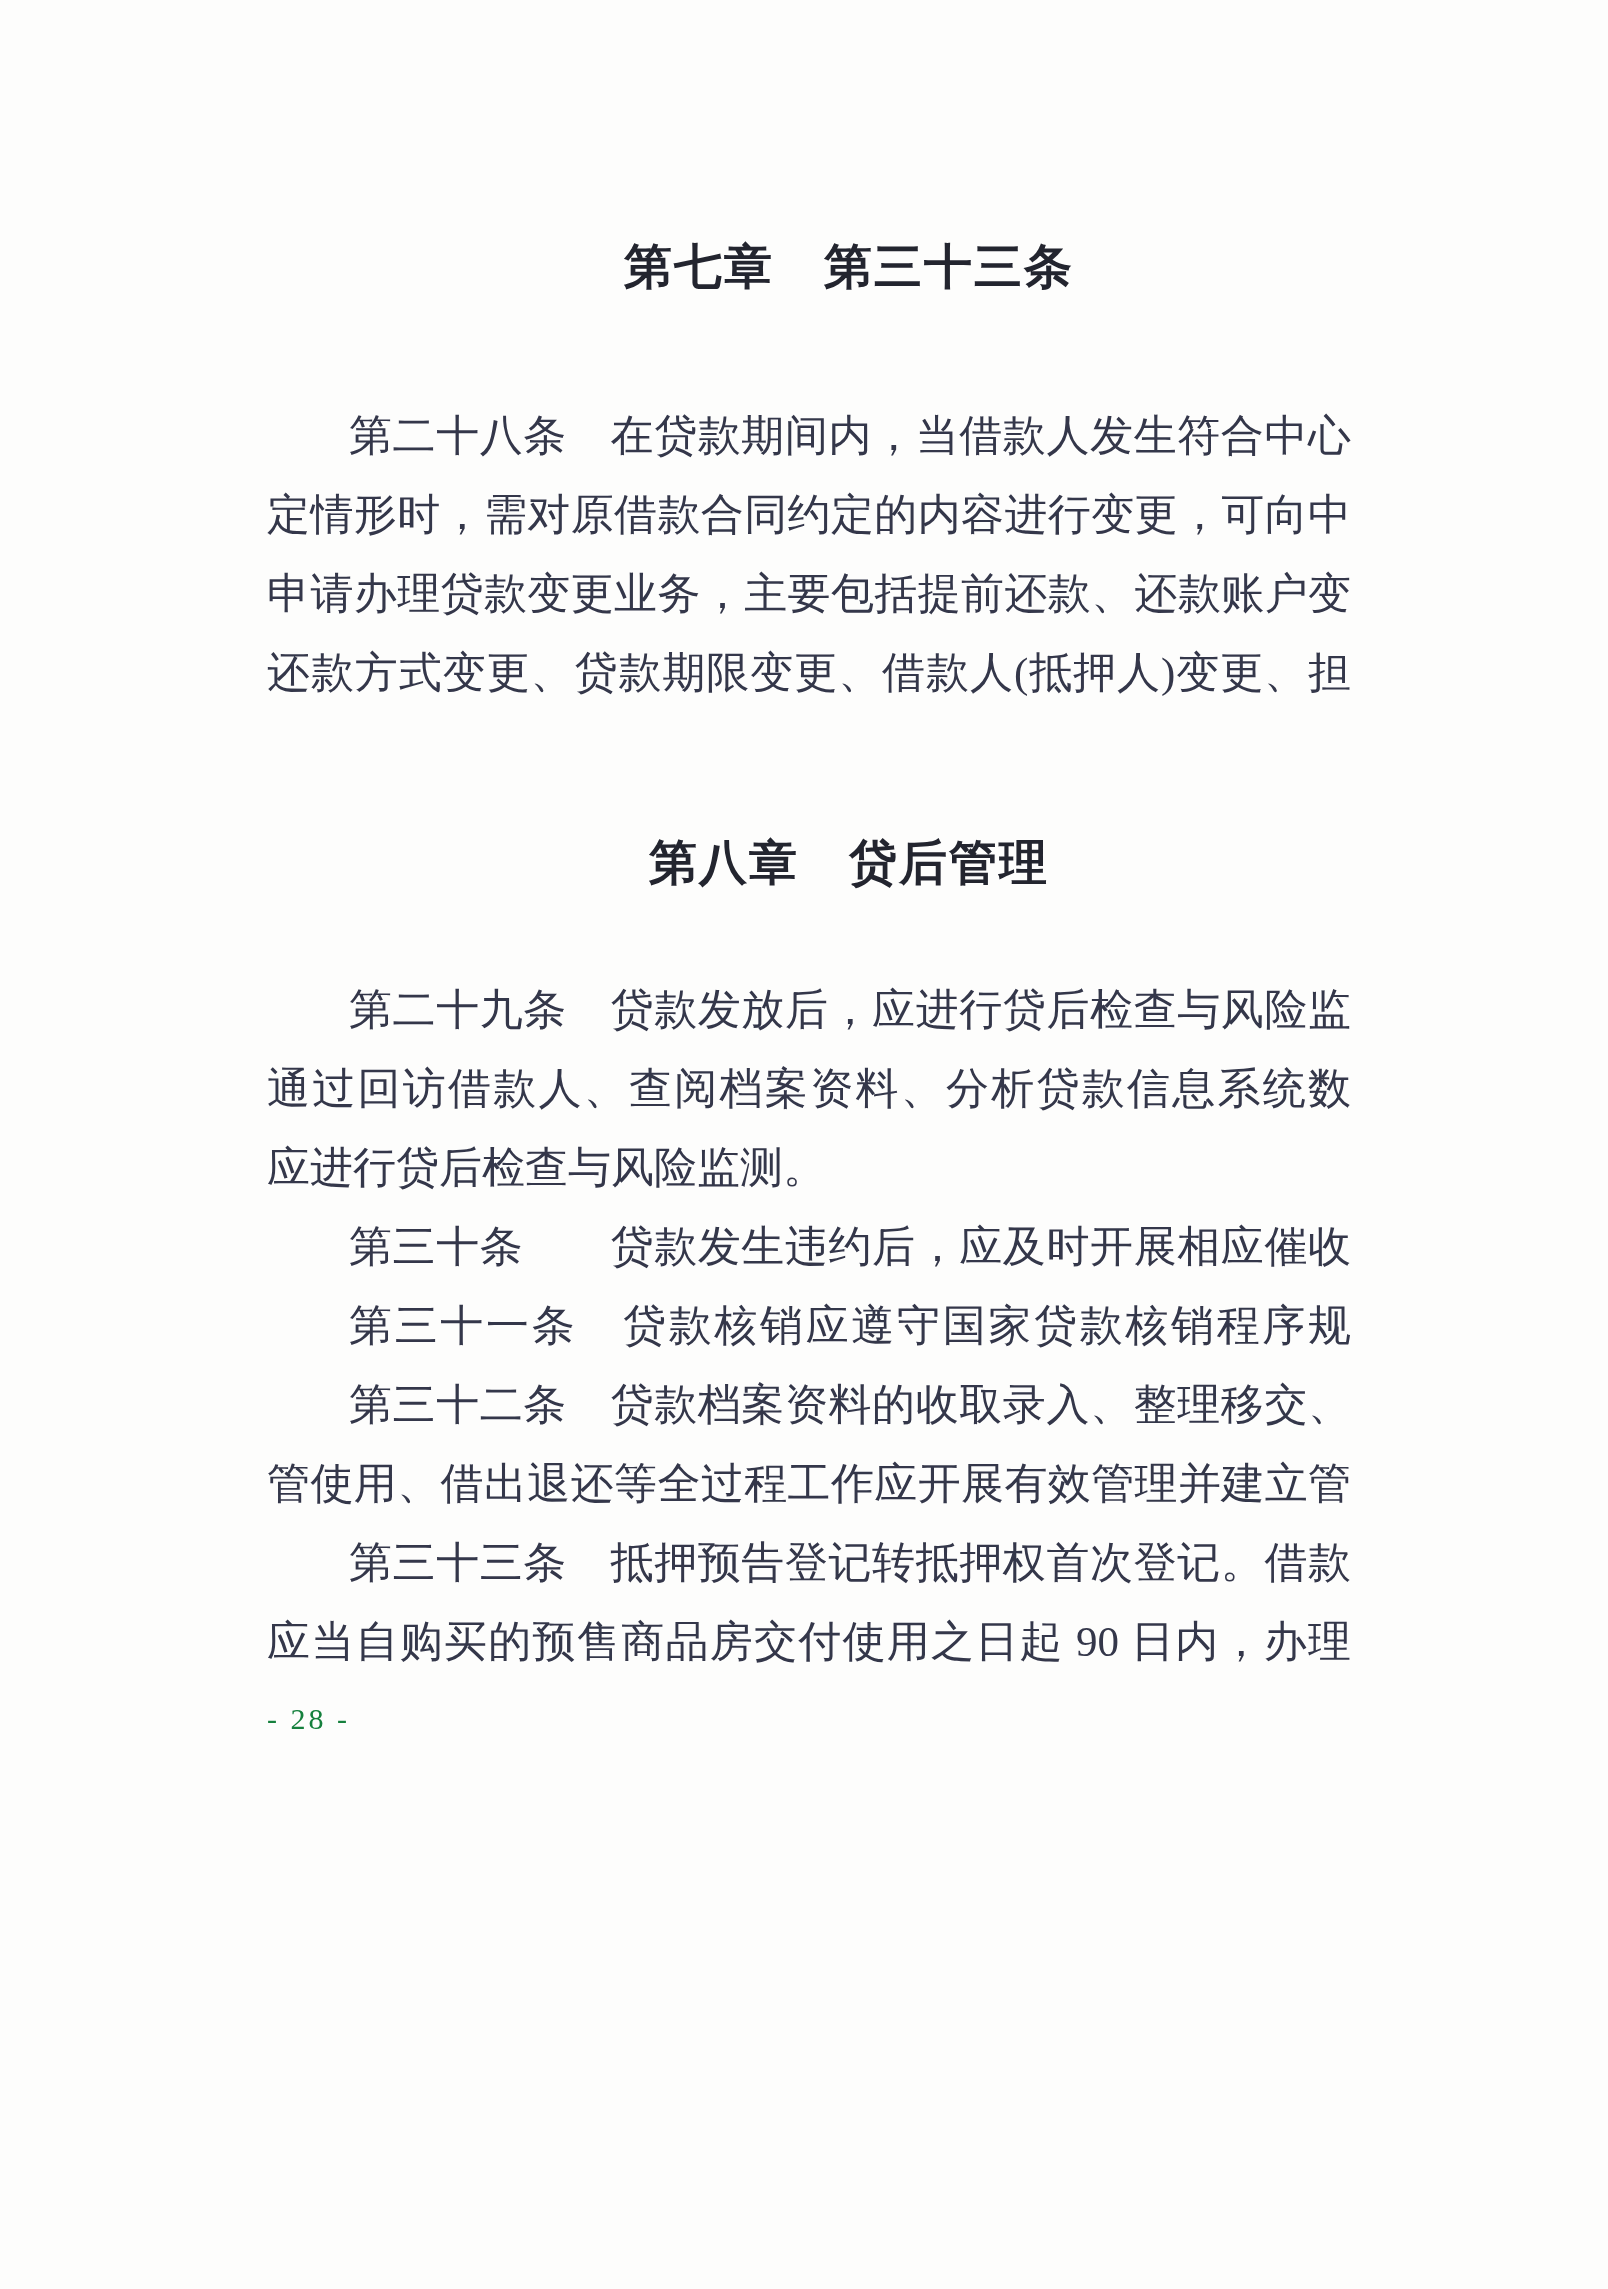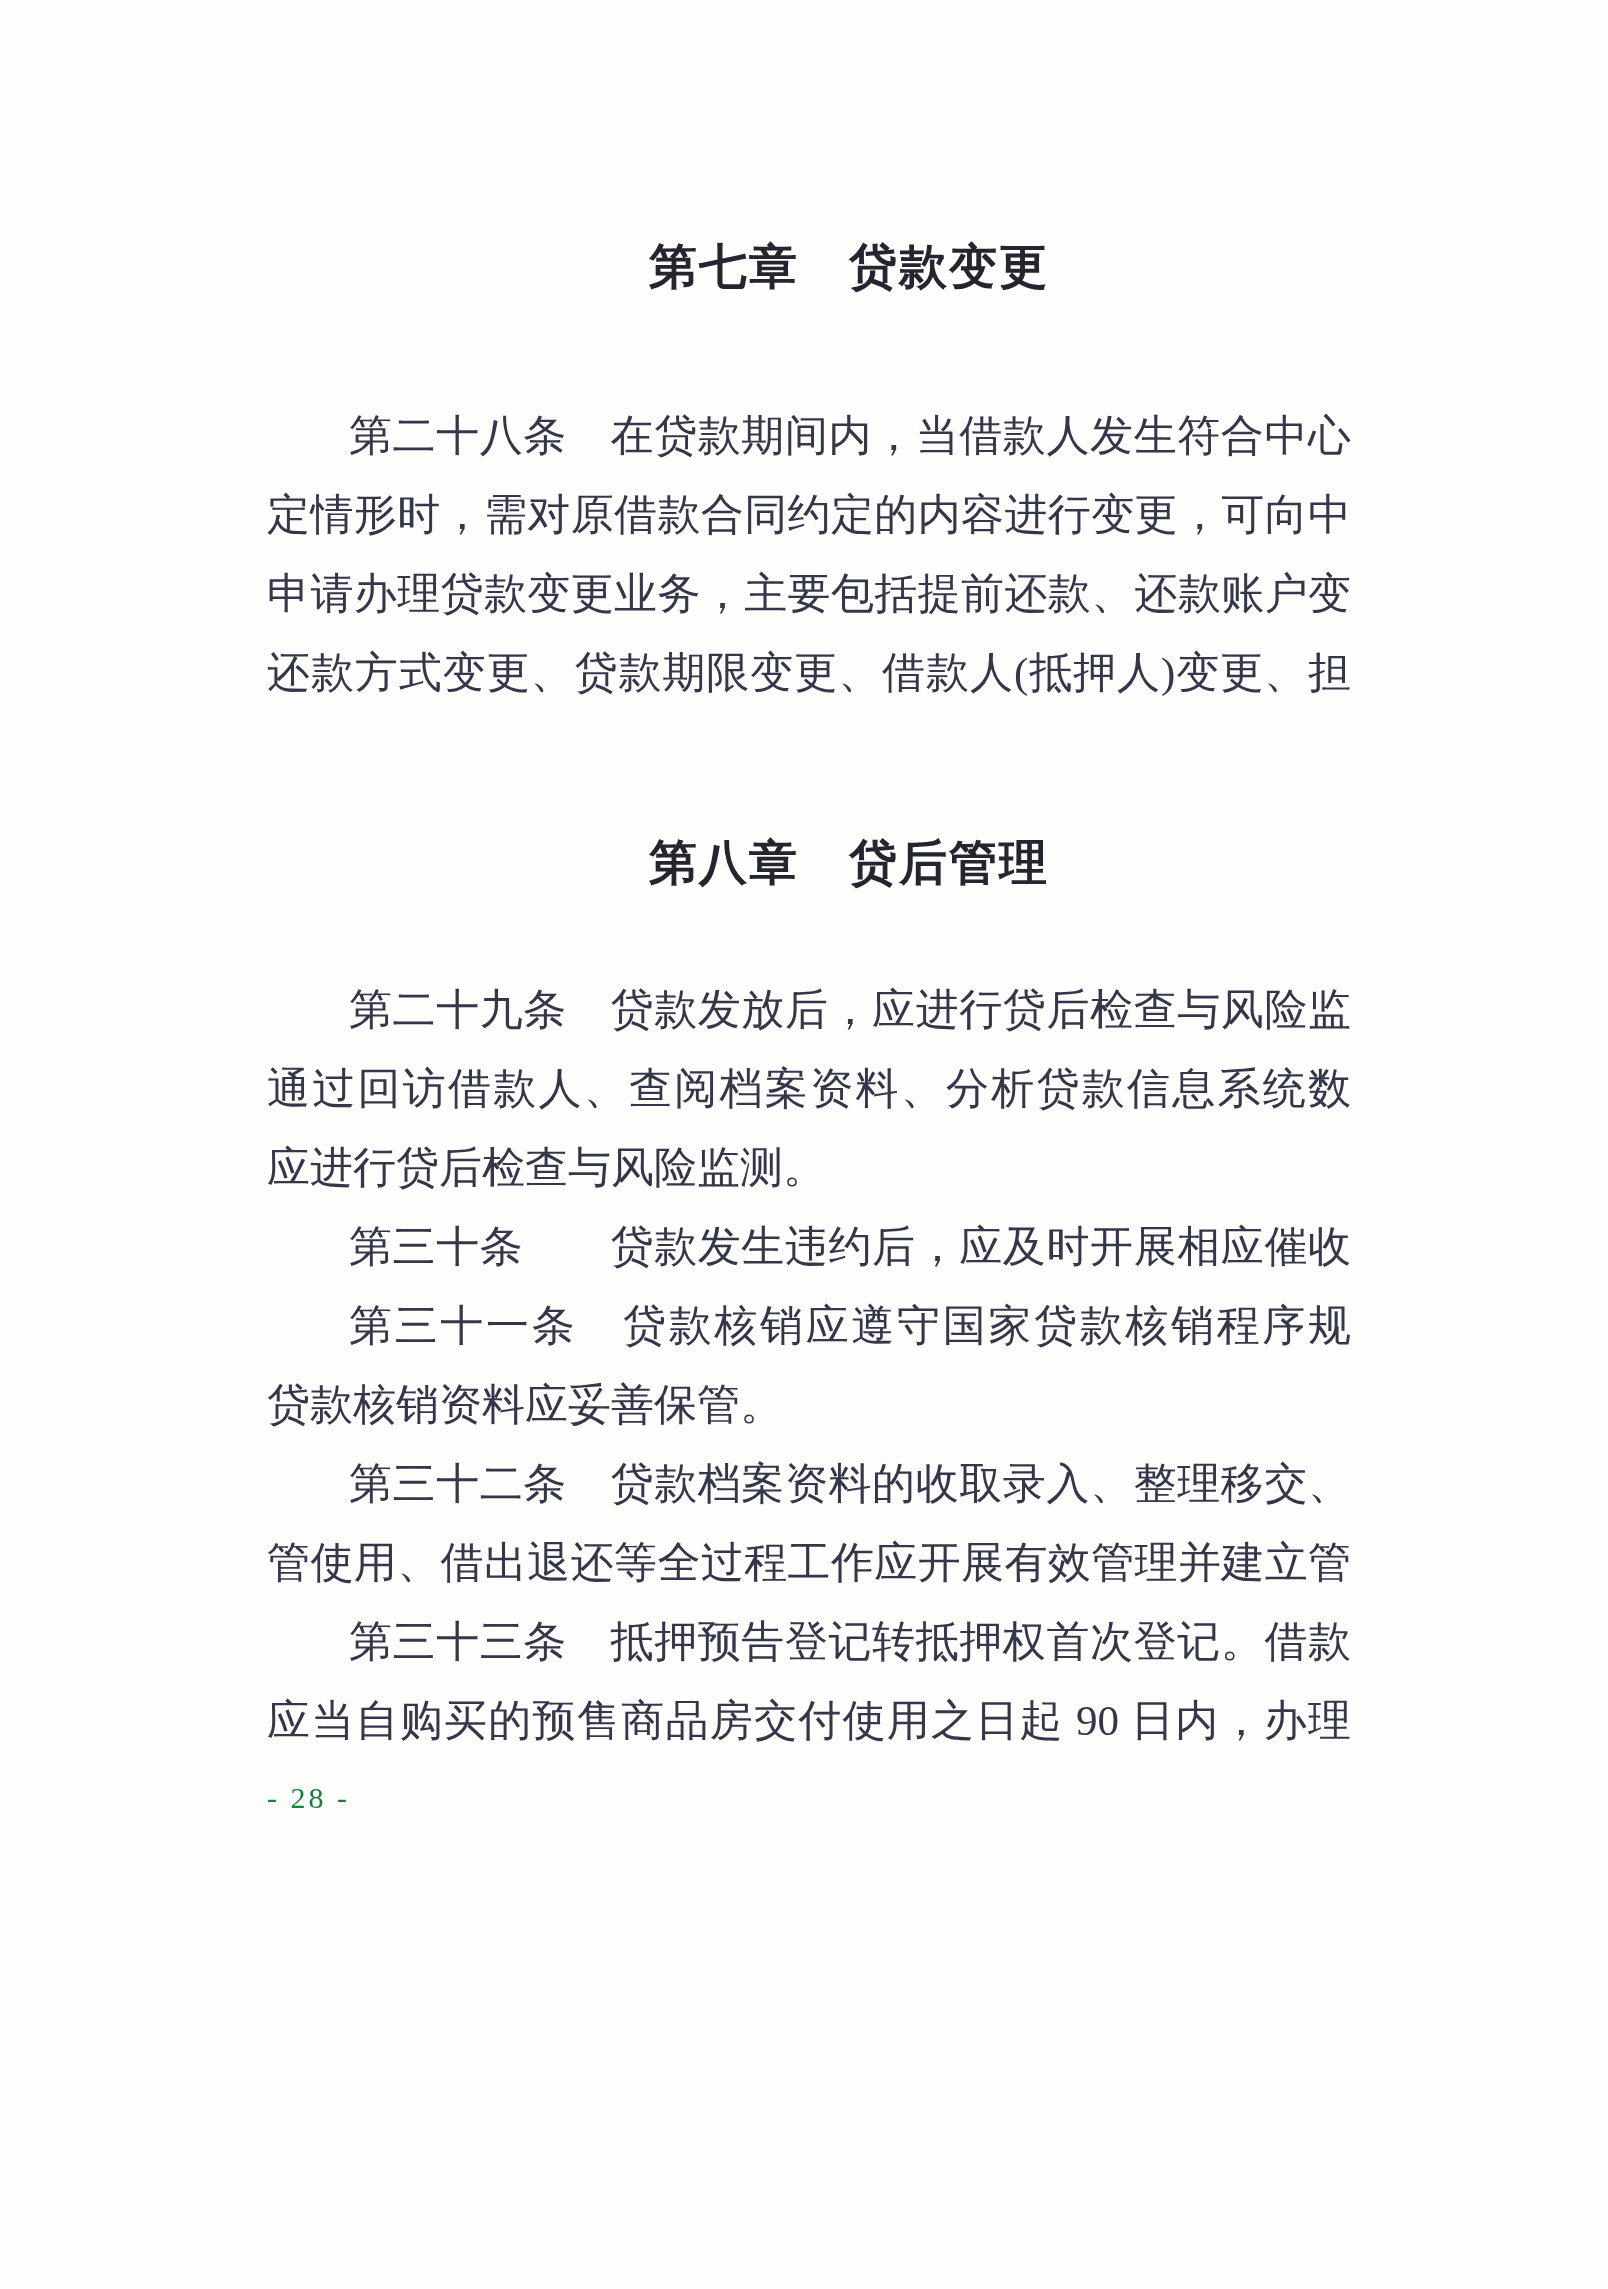--- a/index.html
+++ b/index.html
@@ -64,21 +64,21 @@
     letter-spacing: 3px;
     font-family: "Liberation Serif", "DejaVu Serif", serif;
   }
 </style>
 </head>
 <body>
 
 <div class="page">
   <div class="content">
 
-    <h1 class="chapter-heading h1">第七章　贷款变更</h1>
+    <h1 class="chapter-heading h1">第七章　第三十三条</h1>
 
     <div class="para p28">
       <div class="line full indent">第二十八条　在贷款期间内，当借款人发生符合中心规</div>
       <div class="line full">定情形时，需对原借款合同约定的内容进行变更，可向中心</div>
       <div class="line full">申请办理贷款变更业务，主要包括提前还款、还款账户变更、</div>
       <div class="line full">还款方式变更、贷款期限变更、借款人(抵押人)变更、担保</div>
     </div>
 
     <h2 class="chapter-heading h2">第八章　贷后管理</h2>
 
@@ -87,21 +87,20 @@
       <div class="line full">通过回访借款人、查阅档案资料、分析贷款信息系统数据、</div>
       <div class="line">应进行贷后检查与风险监测。</div>
     </div>
 
     <div class="para">
       <div class="line full indent">第三十条　　贷款发生违约后，应及时开展相应催收工</div>
     </div>
 
     <div class="para">
       <div class="line full indent">第三十一条　贷款核销应遵守国家贷款核销程序规定，</div>
-      <div class="line">贷款核销资料应妥善保管。</div>
     </div>
 
     <div class="para">
       <div class="line full indent">第三十二条　贷款档案资料的收取录入、整理移交、保</div>
       <div class="line full">管使用、借出退还等全过程工作应开展有效管理并建立管理</div>
     </div>
 
     <div class="para">
       <div class="line full indent">第三十三条　抵押预告登记转抵押权首次登记。借款人</div>
       <div class="line full">应当自购买的预售商品房交付使用之日起 90 日内，办理房</div>

